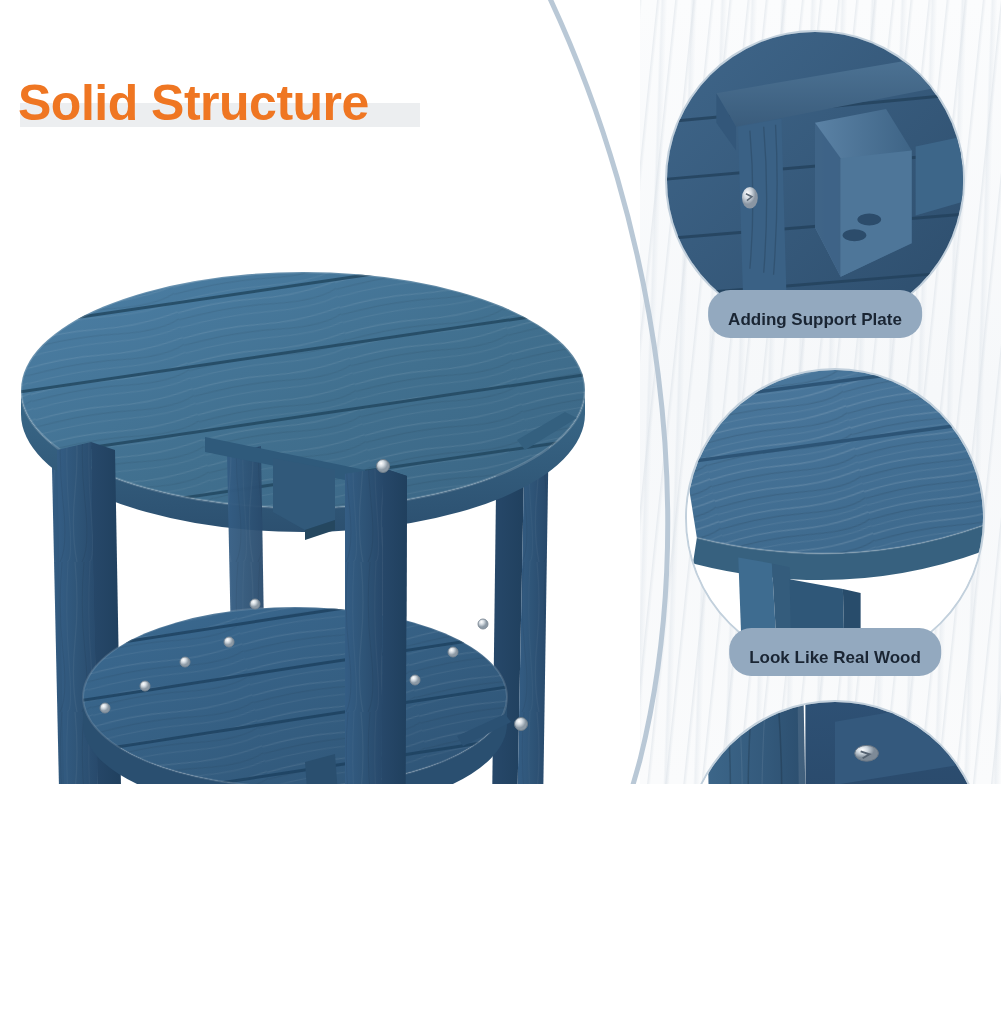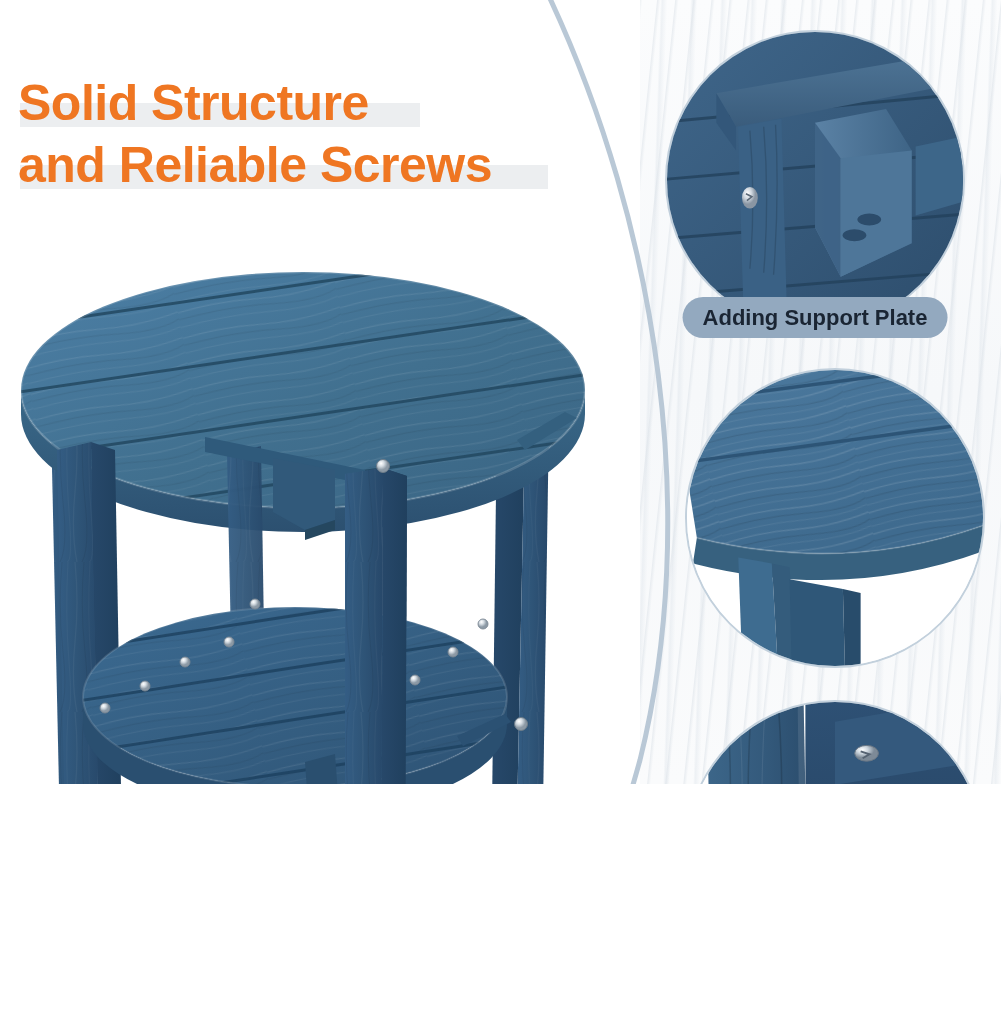--- a/index.html
+++ b/index.html
@@ -67,22 +67,22 @@
   .feature .circle {
     position:absolute; left:0; top:0; width:300px; height:300px;
     border-radius:50%; overflow:hidden;
     border:2px solid #c2d0dc;
     background:#eef2f6;
   }
   .feature .pill {
     position:absolute; left:50%; transform:translateX(-50%);
     bottom:-8px;
     background:#93a9bf; color:#1a2533;
-    font-size:22px; font-weight:bold;
-    padding:8px 20px 8px 20px;
+    font-size:17px; font-weight:bold;
+    padding:20px 20px 8px 20px;
     border-radius:22px; white-space:nowrap;
     z-index:5; line-height:1.15;
   }
 
   #feat-1 { left:665px; top:30px; }
   #feat-2 { left:685px; top:368px; }
   #feat-3 { left:685px; top:700px; }
 
   .circle svg { display:block; width:100%; height:100%; }
 </style>
@@ -97,24 +97,20 @@
   <div class="arc-wrap">
     <svg width="1001" height="1024" viewBox="0 0 1001 1024">
       <path d="M 546 -10 C 660 230, 700 520, 640 760 C 600 905, 560 980, 516 1034" fill="none" stroke="#b9c8d6" stroke-width="5" stroke-linecap="round"></path>
     </svg>
   </div>
 
   <div class="title-block">
     <div class="title-line l1">
       <div class="hl"></div>
       <div class="tx">Solid Structure</div>
-    </div>
-    <div class="title-line l2">
-      <div class="hl"></div>
-      <div class="tx">and Reliable Screws</div>
     </div>
   </div>
 
   <div class="product">
     <svg viewBox="0 0 600 700" width="600" height="700">
       <defs>
         <linearGradient id="topG" x1="0" y1="0" x2="1" y2="1">
           <stop offset="0%" stop-color="#4c7fa6"></stop>
           <stop offset="55%" stop-color="#41708f"></stop>
           <stop offset="100%" stop-color="#3a6584"></stop>
@@ -364,20 +360,21 @@
 
         <path d="M10 170 Q170 210 320 150 L320 176 Q170 238 6 196 Z" fill="#37617f"></path>
         <path d="M10 170 Q170 210 320 150" stroke="rgba(255,255,255,0.18)" stroke-width="2" fill="none"></path>
 
         <path d="M52 190 L86 196 L92 300 L56 300 Z" fill="#3e6c90"></path>
         <path d="M86 196 L104 200 L110 300 L92 300 Z" fill="#345c7c"></path>
         <path d="M104 212 L158 222 L160 300 L106 300 Z" fill="#2f5778"></path>
         <path d="M158 222 L176 226 L176 300 L160 300 Z" fill="#284c6b"></path>
       </svg>
     </div>
+    <div class="pill">Look Like Real Wood</div>
   </div>
 
   <div class="feature" id="feat-3">
     <div class="circle">
       <svg viewBox="0 0 300 300" preserveAspectRatio="xMidYMid slice">
         <defs>
           <linearGradient id="f3leg" x1="0" y1="0" x2="1" y2="0">
             <stop offset="0%" stop-color="#3c6689"></stop>
               <stop offset="55%" stop-color="#345a7c"></stop>
             <stop offset="100%" stop-color="#2b4d6d"></stop>

